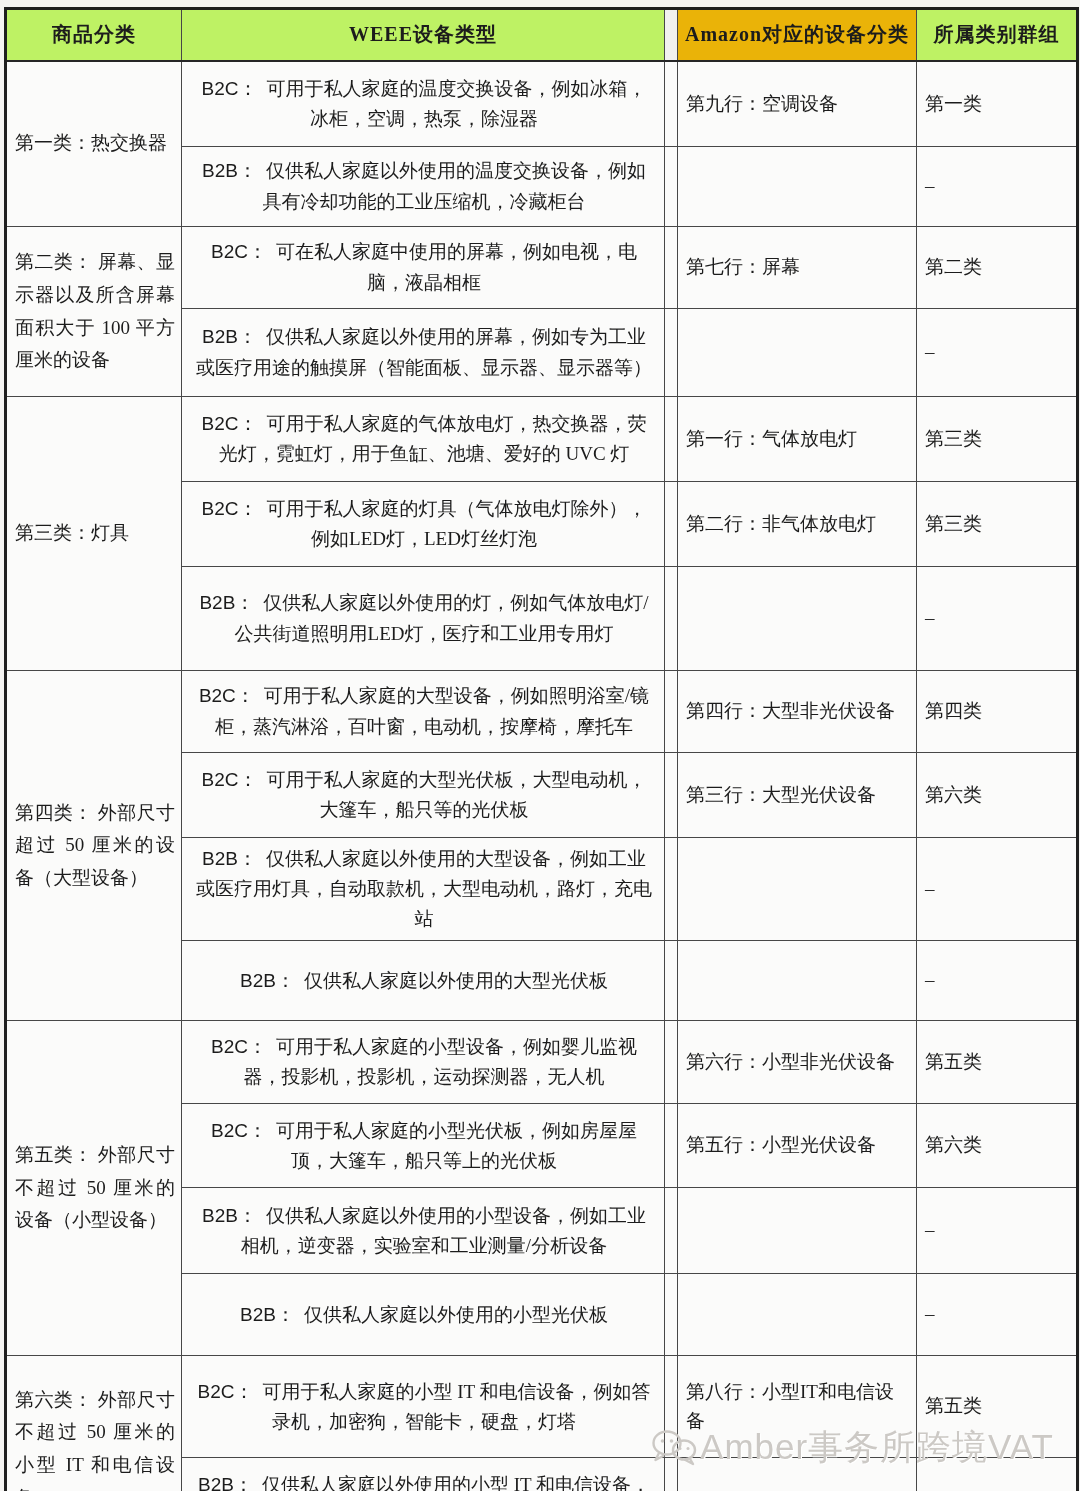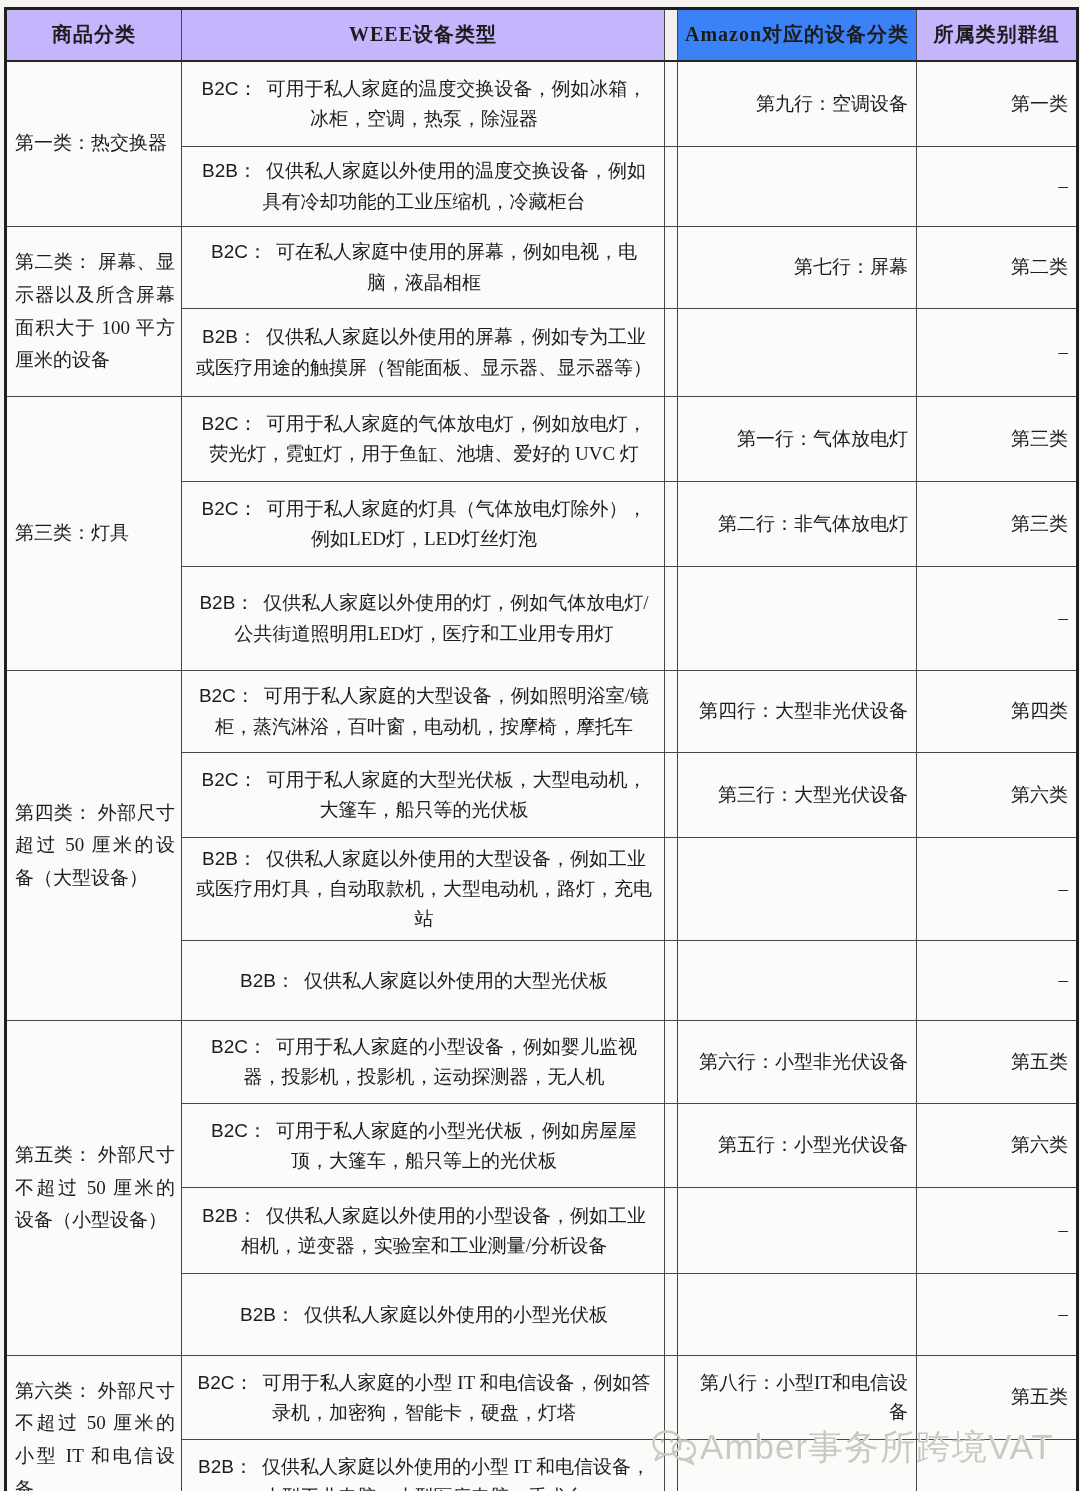--- a/index.html
+++ b/index.html
@@ -16,51 +16,51 @@
   table.weee {
     border-collapse:collapse;
     table-layout:fixed;
     width:1072px;
     background:#fbfbfa;
     border:3px solid #1f1f1f;
   }
   td, th { border:1px solid #474747; box-sizing:border-box; overflow:hidden; }
   thead th {
     height:52px;
-    background:#c4b5fd;
+    background:#bef264;
     font-size:20px;
     font-weight:bold;
     text-align:center;
     vertical-align:middle;
     border-bottom:2px solid #262626;
     letter-spacing:1px;
   }
-  thead th.hl { background:#3b82f6; }
+  thead th.hl { background:#eab308; }
   thead th.sp-h { background:#f2f1ef; }
   td.sp { background:#fbfbfa; }
   td.c1 {
     padding:4px 6px 4px 8px;
     font-size:19px;
     line-height:1.72;
     text-align:justify;
     vertical-align:middle;
   }
   td.c2 {
     padding:6px 10px 6px 12px;
     font-size:19px;
     line-height:1.58;
     vertical-align:middle;
     text-align:center;
   }
   td.c2 .lbl { font-family:"Liberation Sans","DejaVu Sans",sans-serif; margin-right:9px; }
   td.c3, td.c4 {
     font-size:19px;
-    text-align:right;
-    vertical-align:middle;
-    padding:4px 8px;
+    text-align:left;
+    vertical-align:middle;
+    padding:22px 8px;
     line-height:1.5;
   }
   .watermark {
     position:absolute;
     right:26px; bottom:20px;
     display:flex; align-items:center; gap:0;
     color:#ccc9c5;
     font-family:"Liberation Sans","DejaVu Sans",sans-serif;
     font-size:35px;
     letter-spacing:1px;
@@ -116,21 +116,21 @@
       </tr>
       <tr style="height:88px">
         <td class="c2"><span class="lbl">B2B：</span><span>仅供私人家庭以外使用的屏幕，例如专为工业或医疗用途的触摸屏（智能面板、显示器、显示器等）</span></td>
         <td class="sp"></td>
         <td class="c3"><span></span></td>
         <td class="c4"><span>–</span></td>
       </tr>
 
       <tr style="height:85px">
         <td class="c1" rowspan="3"><span>第三类：灯具</span></td>
-        <td class="c2"><span class="lbl">B2C：</span><span>可用于私人家庭的气体放电灯，例如放电灯，荧光灯，霓虹灯，用于鱼缸、池塘、爱好的 UVC 灯</span></td>
+        <td class="c2"><span class="lbl">B2C：</span><span>可用于私人家庭的气体放电灯，热交换器，荧光灯，霓虹灯，用于鱼缸、池塘、爱好的 UVC 灯</span></td>
         <td class="sp"></td>
         <td class="c3"><span>第一行：气体放电灯</span></td>
         <td class="c4"><span>第三类</span></td>
       </tr>
       <tr style="height:85px">
         <td class="c2"><span class="lbl">B2C：</span><span>可用于私人家庭的灯具（气体放电灯除外），例如LED灯，LED灯丝灯泡</span></td>
         <td class="sp"></td>
         <td class="c3"><span>第二行：非气体放电灯</span></td>
         <td class="c4"><span>第三类</span></td>
       </tr>

